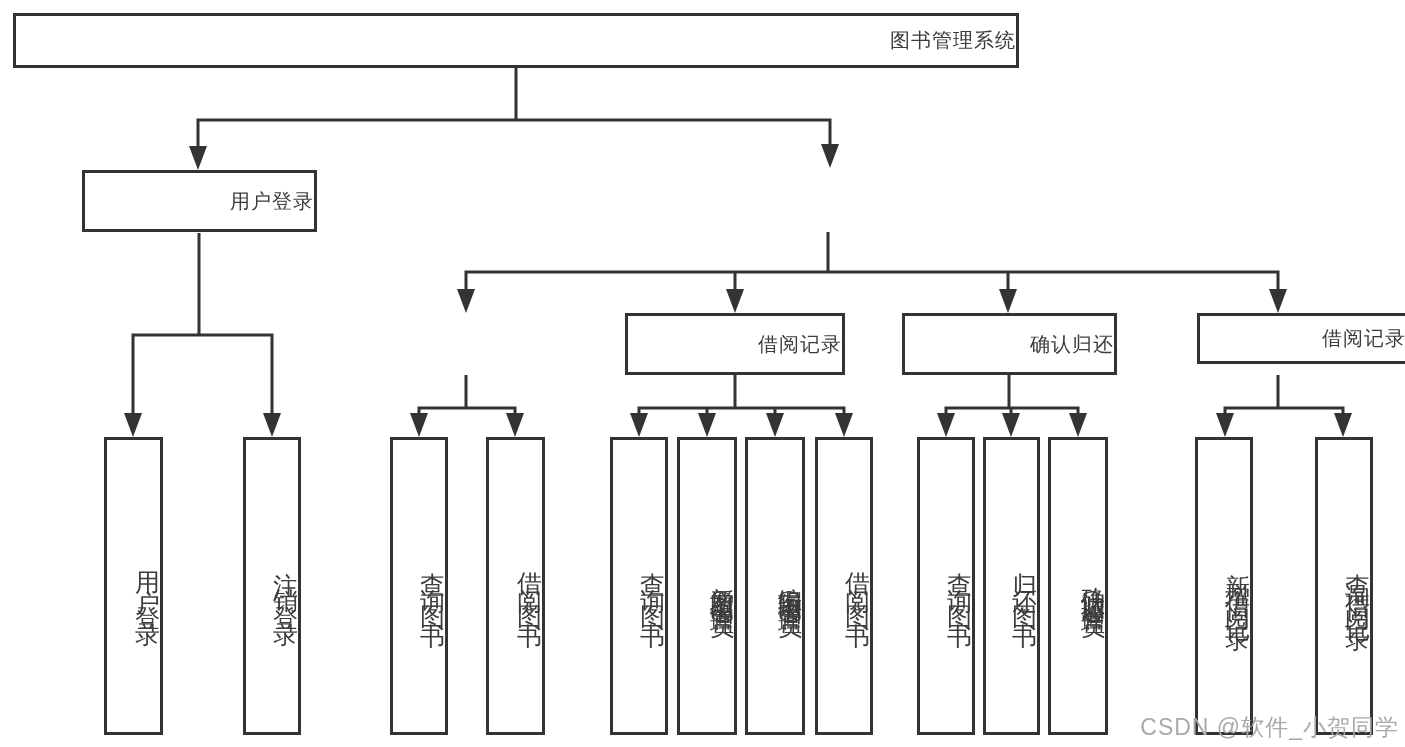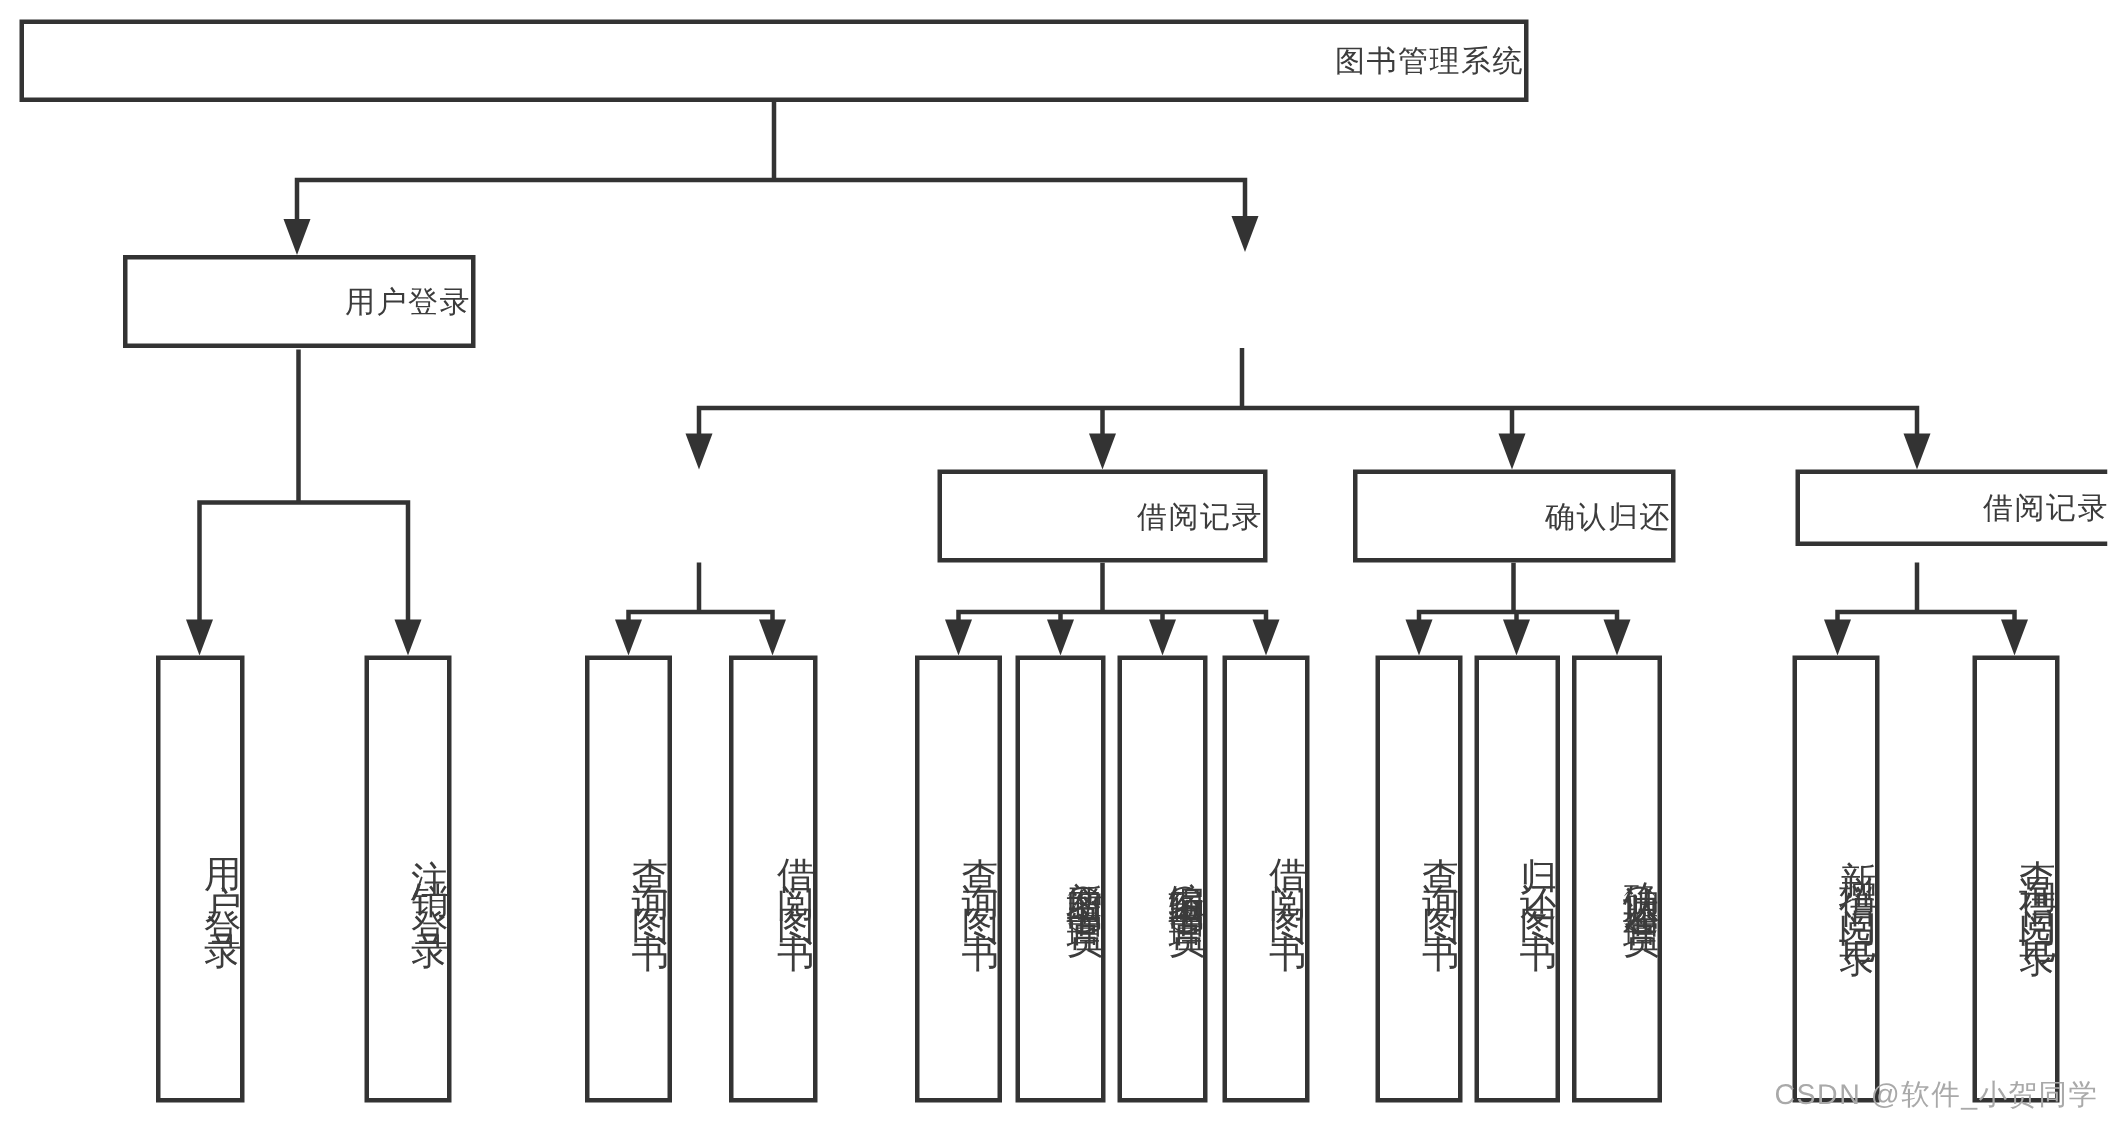--- a/index.html
+++ b/index.html
@@ -38,21 +38,21 @@
     color: #3c3c3c;
     line-height: 1;
   }
   .len4 { font-size: 25px; letter-spacing: 17px; }
   .len6 { font-size: 25px; letter-spacing: 11px; }
   .len9 { font-size: 24px; letter-spacing: 4px; }
   .watermark {
     position: absolute;
     right: 6px;
     bottom: 4px;
-    font-size: 19px;
+    font-size: 23px;
     color: #a9a9a9;
     z-index: 5;
     letter-spacing: 1px;
     white-space: nowrap;
   }
 </style>
 </head>
 <body>
 
 <div class="canvas">

